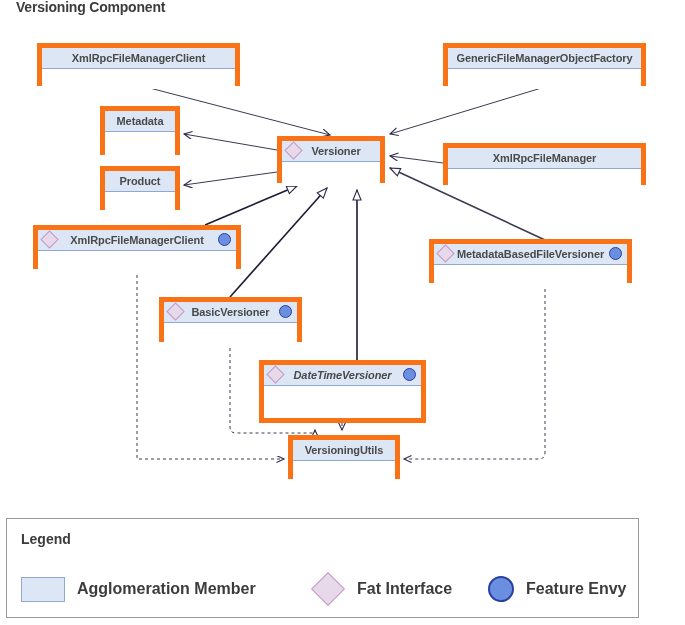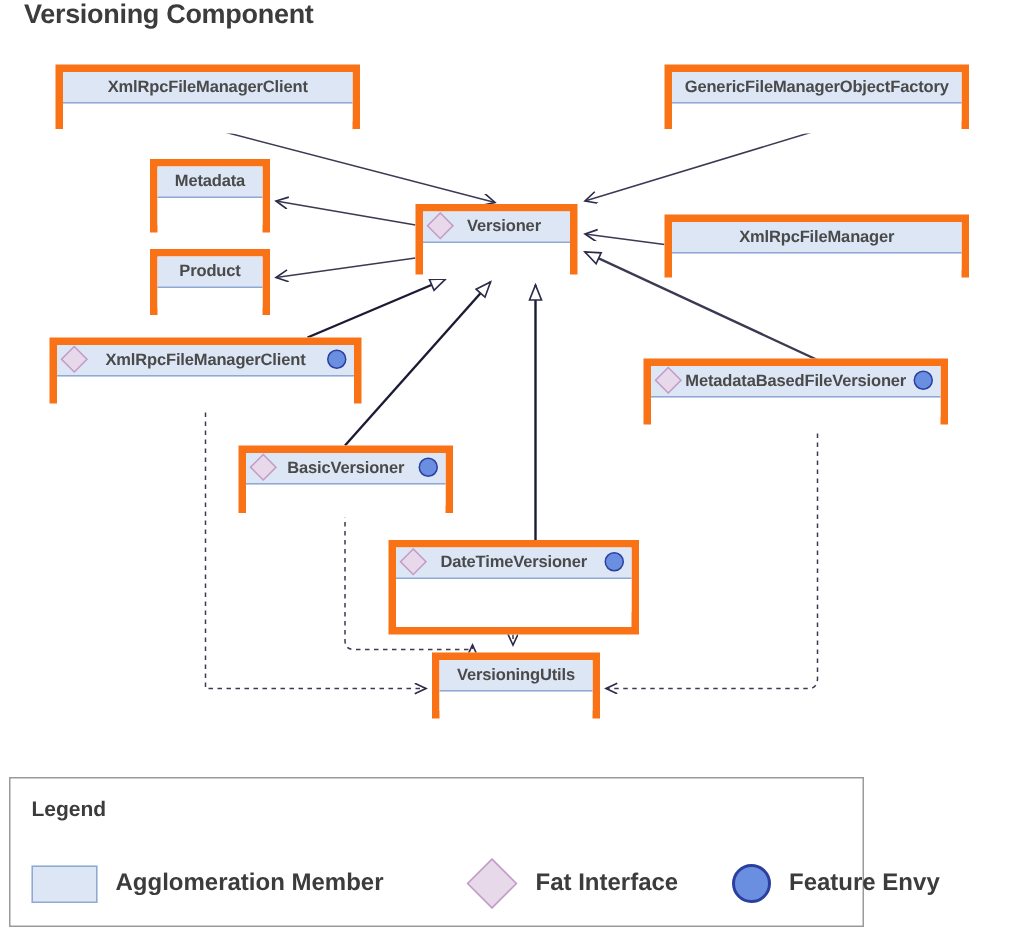--- a/index.html
+++ b/index.html
@@ -4,21 +4,21 @@
 <style>
   html,body{margin:0;padding:0;background:#ffffff;}
   body{
     width:685px;height:625px;position:relative;overflow:hidden;
     font-family:"Liberation Sans", sans-serif;
     -webkit-font-smoothing:antialiased;
   }
 
   .diagram-title{
     position:absolute;left:16px;top:-1px;
-    font-size:18px;font-weight:bold;color:#3c3c3c;
+    font-size:14px;font-weight:bold;color:#3c3c3c;
     letter-spacing:-0.2px;white-space:nowrap;
   }
 
   
   .uml-box{
     position:absolute;box-sizing:border-box;
     border:5px solid #f97316;
     background:#ffffff;
   }
   .uml-head{
@@ -51,21 +51,21 @@
     box-sizing:border-box;
   }
   .head-left{position:absolute;left:5px;top:3px;}
   .head-right{position:absolute;right:5px;top:3px;}
 
   
   .edges{position:absolute;left:0;top:0;width:685px;height:625px;pointer-events:none;}
 
   
   .legend-box{
-    position:absolute;left:6px;top:518px;width:570px;height:100px;
+    position:absolute;left:6px;top:518px;width:633px;height:100px;
     box-sizing:border-box;
     border:1px solid #9a9a9a;
     background:#ffffff;
   }
   .legend-title{
     position:absolute;left:14px;top:12px;
     font-size:14px;font-weight:bold;color:#3c3c3c;
   }
   .legend-row{position:absolute;left:14px;top:50px;width:648px;height:40px;}
   .legend-item{position:absolute;display:flex;align-items:center;gap:12px;height:40px;}
@@ -201,21 +201,21 @@
 
 <div class="uml-box" style="left:159px;top:297px;width:143px;height:45px;">
   <div class="uml-head">
     <span class="icon-diamond head-left"></span>
     <span class="uml-title">BasicVersioner</span>
     <span class="icon-circle head-right"></span>
   </div>
   <div class="uml-body" style="height:22px;"></div>
 </div>
 
-<div class="uml-box" style="left:259px;top:360px;width:167px;height:63px;">
+<div class="uml-box" style="left:259px;top:360px;width:167px;height:63px;font-style:italic;">
   <div class="uml-head">
     <span class="icon-diamond head-left"></span>
     <span class="uml-title">DateTimeVersioner</span>
     <span class="icon-circle head-right"></span>
   </div>
   <div class="uml-body" style="height:22px;"></div>
 </div>
 
 <div class="uml-box" style="left:288px;top:435px;width:112px;height:44px;">
   <div class="uml-head">

